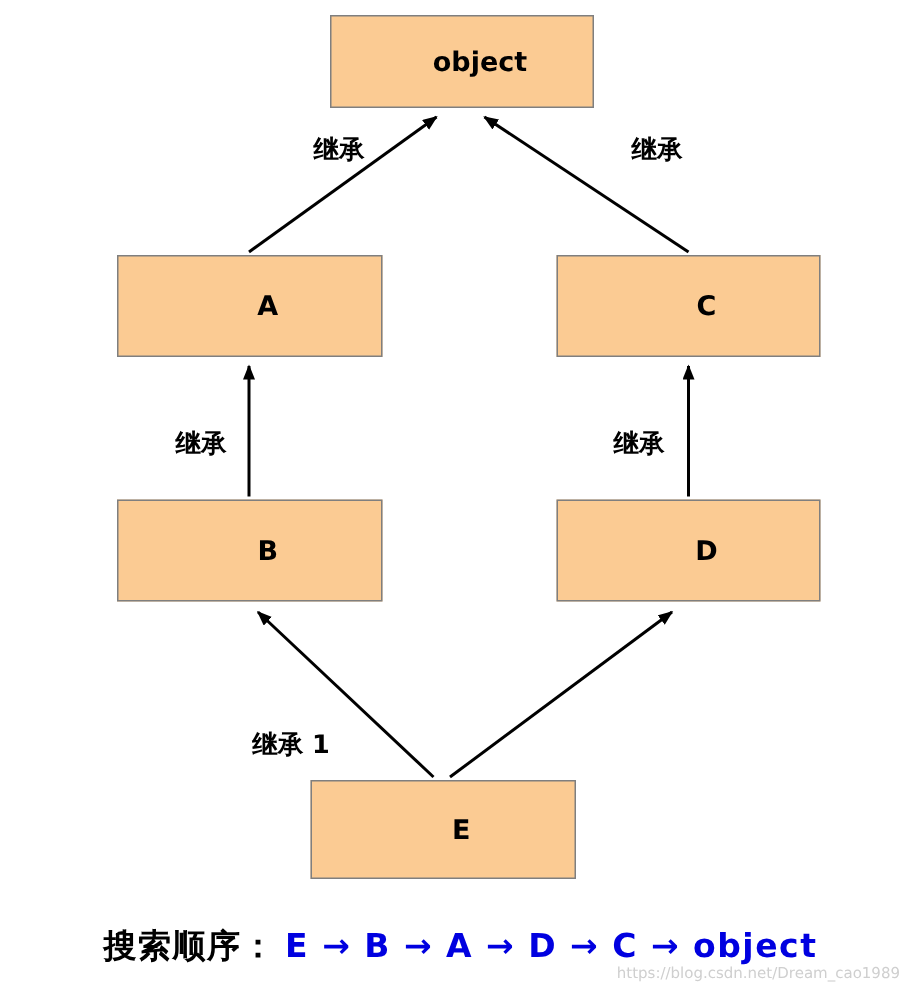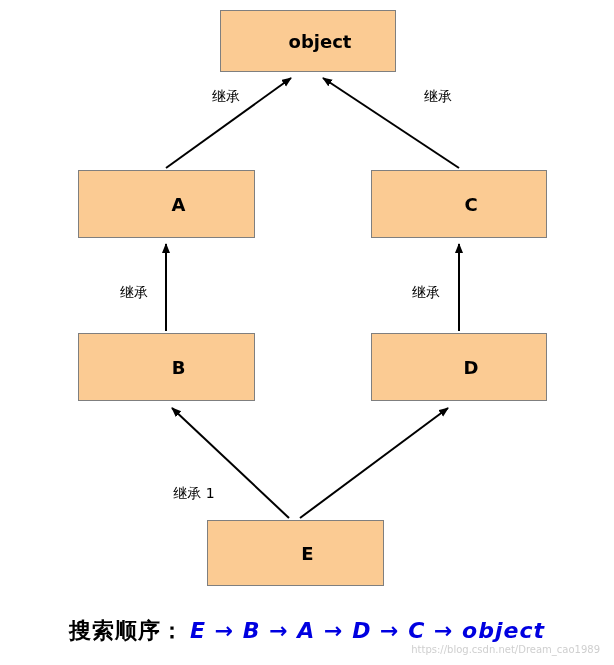--- a/index.html
+++ b/index.html
@@ -37,22 +37,22 @@
     padding-left: 24px;
   }
   .node-object { left: 220px; top: 10px;  width: 176px; height: 62px; }
   .node-a      { left: 78px;  top: 170px; width: 177px; height: 68px; }
   .node-c      { left: 371px; top: 170px; width: 176px; height: 68px; }
   .node-b      { left: 78px;  top: 333px; width: 177px; height: 68px; }
   .node-d      { left: 371px; top: 333px; width: 176px; height: 68px; }
   .node-e      { left: 207px; top: 520px; width: 177px; height: 66px; }
   .edge-label {
     position: absolute;
-    font-weight: normal;
-    font-size: 14px;
+    font-weight: bold;
+    font-size: 17px;
     color: #000000;
     width: 84px;
     text-align: center;
   }
   .el-1 { left: 184px; top: 88px;  }
   .el-2 { left: 396px; top: 88px;  }
   .el-3 { left: 92px;  top: 284px; }
   .el-4 { left: 384px; top: 284px; }
   .el-5 { left: 152px; top: 462px; margin-top: 23px; }
   .el-6 { left: 392px; top: 462px; }
@@ -63,21 +63,20 @@
     width: 614px;
     text-align: center;
     font-size: 22px;
     font-weight: bold;
     color: #000000;
     letter-spacing: 1px;
   }
   .footer .order {
     color: #0000E0;
     margin-left: 6px;
-    font-style: italic;
   }
   .watermark {
     position: absolute;
     right: 14px;
     top: 644px;
     font-size: 10px;
     color: #cfcfcf;
     font-weight: normal;
   }
 </style>

